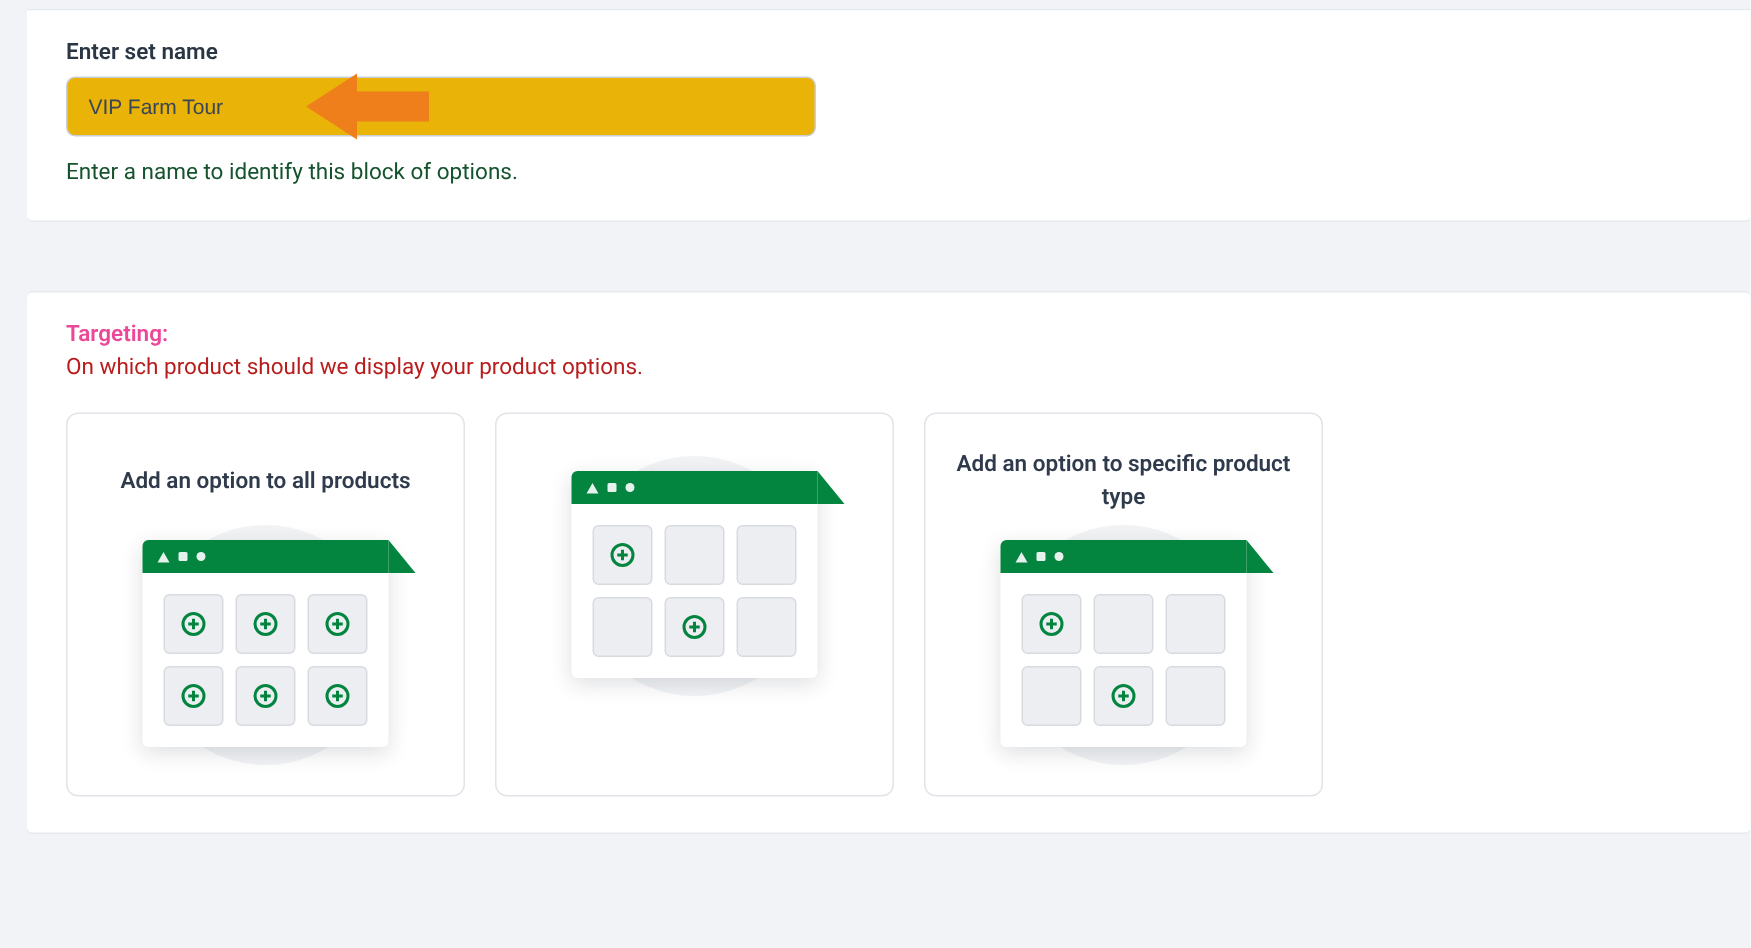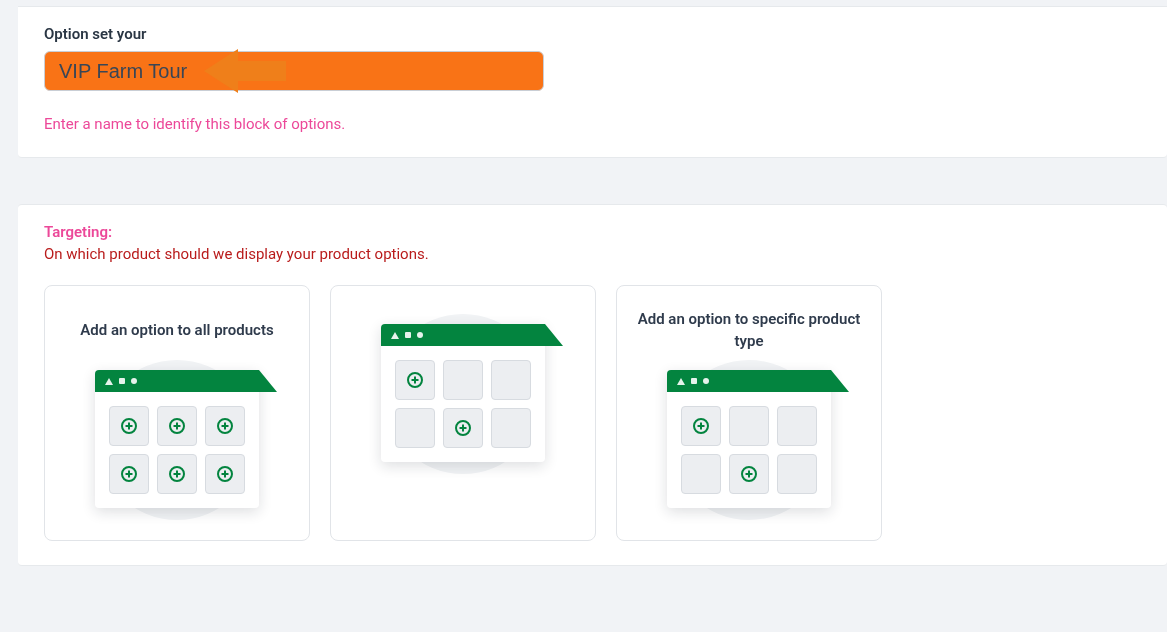--- a/index.html
+++ b/index.html
@@ -35,30 +35,30 @@
     border-radius: 4px;
   }
   .panel + .panel { margin-top: 46px; }
   .panel.first { margin-top: 6px; border-top-left-radius: 0; border-top-right-radius: 0; }
   .field-label { font-weight: 600; color: #2a3644; }
   .input-wrap { position: relative; margin-top: 8px; }
   .text-input {
     width: 500px;
     height: 40px;
     padding: 0 14px;
-    font-size: 20px;
+    font-size: 14px;
     color: #394656;
     border: 1px solid var(--input-border);
     border-radius: 6px;
     outline: none;
-    background: #f97316;
+    background: #eab308;
   }
   .helper-text {
-    margin-top: 24px;
-    color: #ec4899;
+    margin-top: 14px;
+    color: #14532d;
     font-size: 15px;
   }
   .arrow {
     position: absolute;
     left: 160px;
     top: -6px;
     width: 82px;
     height: 52px;
     pointer-events: none;
   }
@@ -173,21 +173,21 @@
   }
   .plus-icon circle { stroke: var(--green); stroke-width: 2; fill: none; }
   .plus-icon line  { stroke: var(--green); stroke-width: 2; }
 </style>
 </head>
 <body>
 
 <div class="page">
 
   <section class="panel first">
-    <label class="field-label">Option set your</label>
+    <label class="field-label">Enter set name</label>
     <div class="input-wrap">
       <input type="text" class="text-input" value="VIP Farm Tour" style="">
       <svg class="arrow" viewBox="0 0 82 52">
         <polygon fill="var(--arrow)" points="0,26 34,4 34,16 82,16 82,36 34,36 34,48"></polygon>
       </svg>
     </div>
     <div class="helper-text">Enter a name to identify this block of options.</div>
   </section>
 
   <section class="panel">

